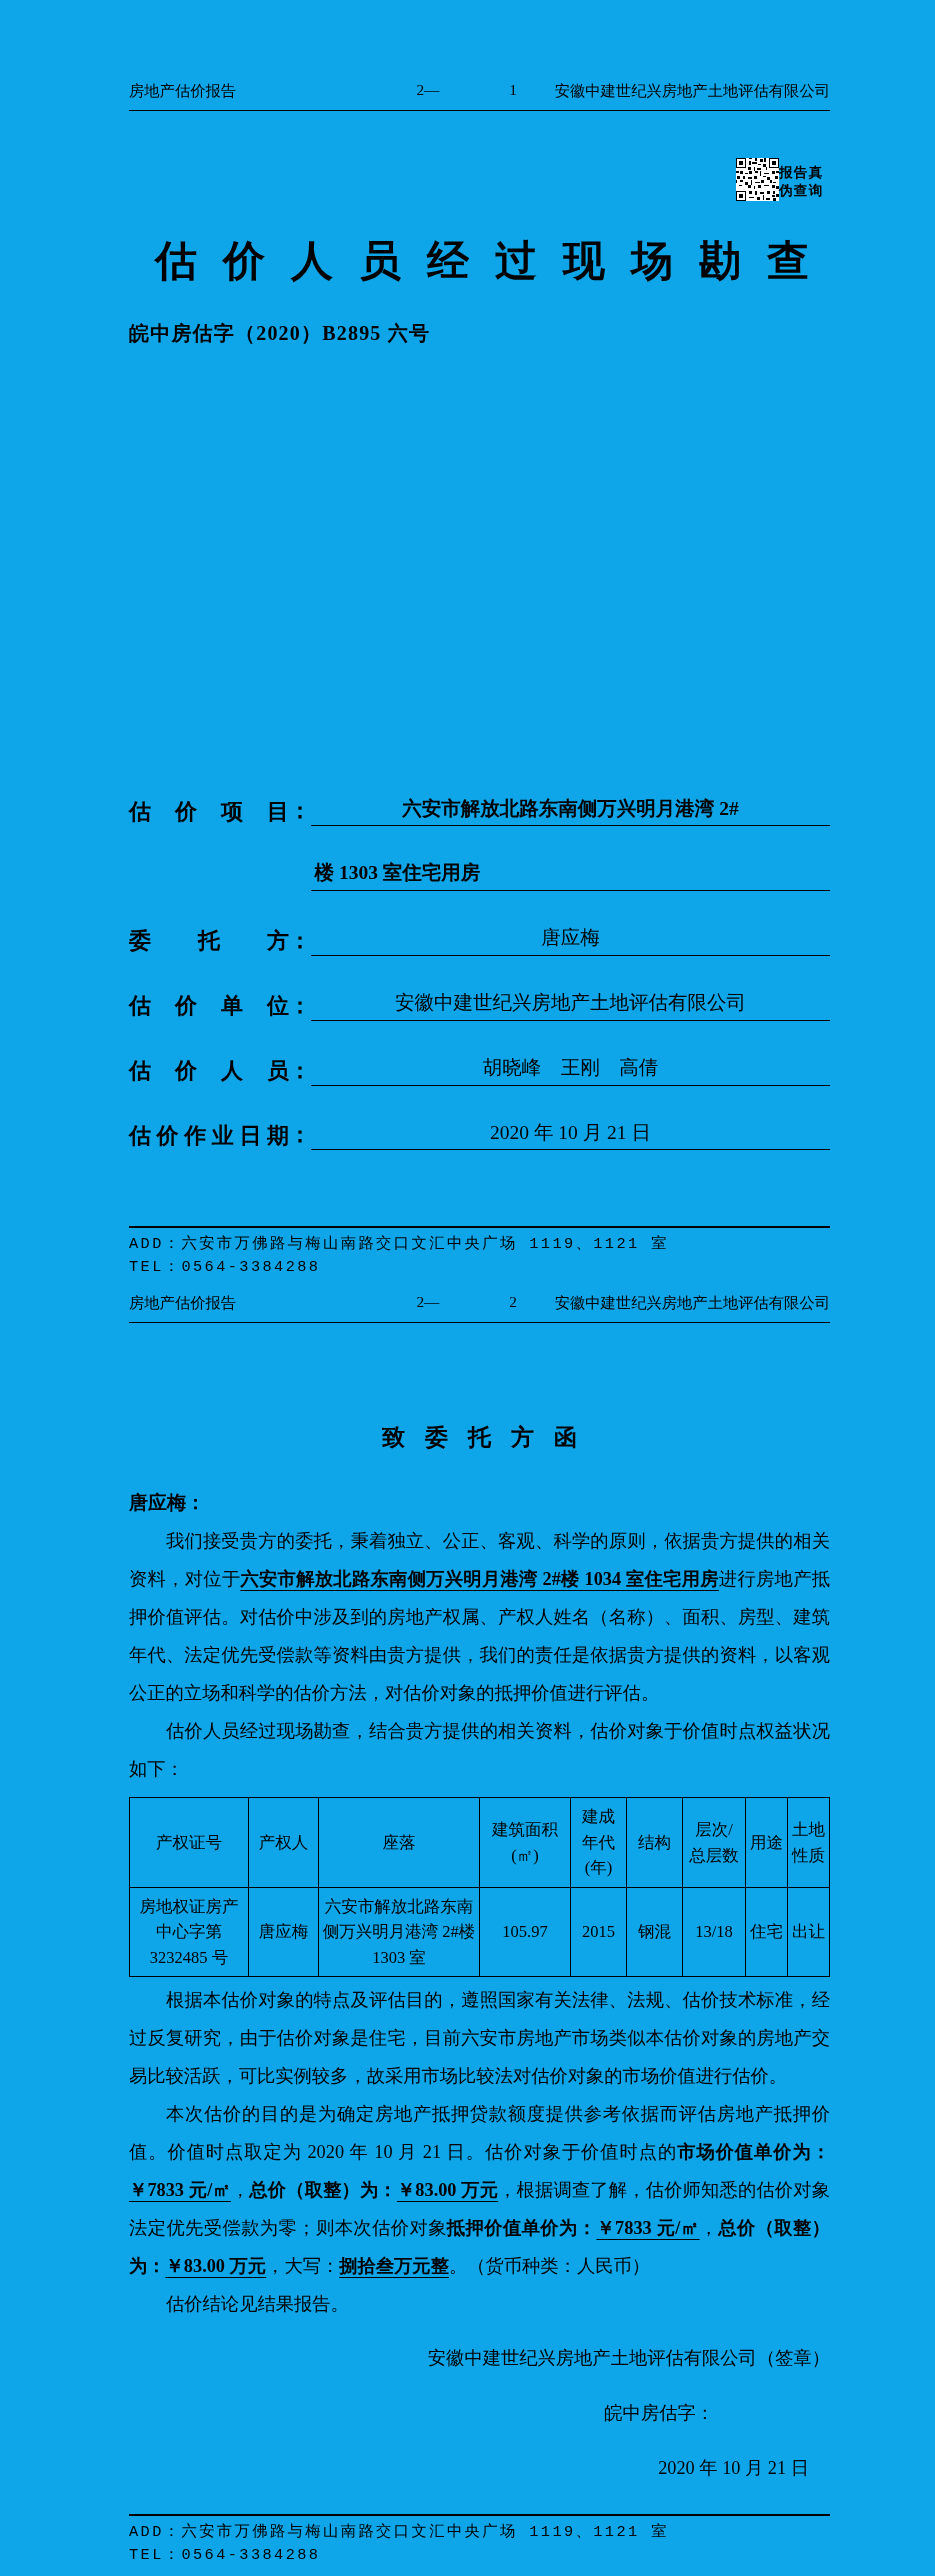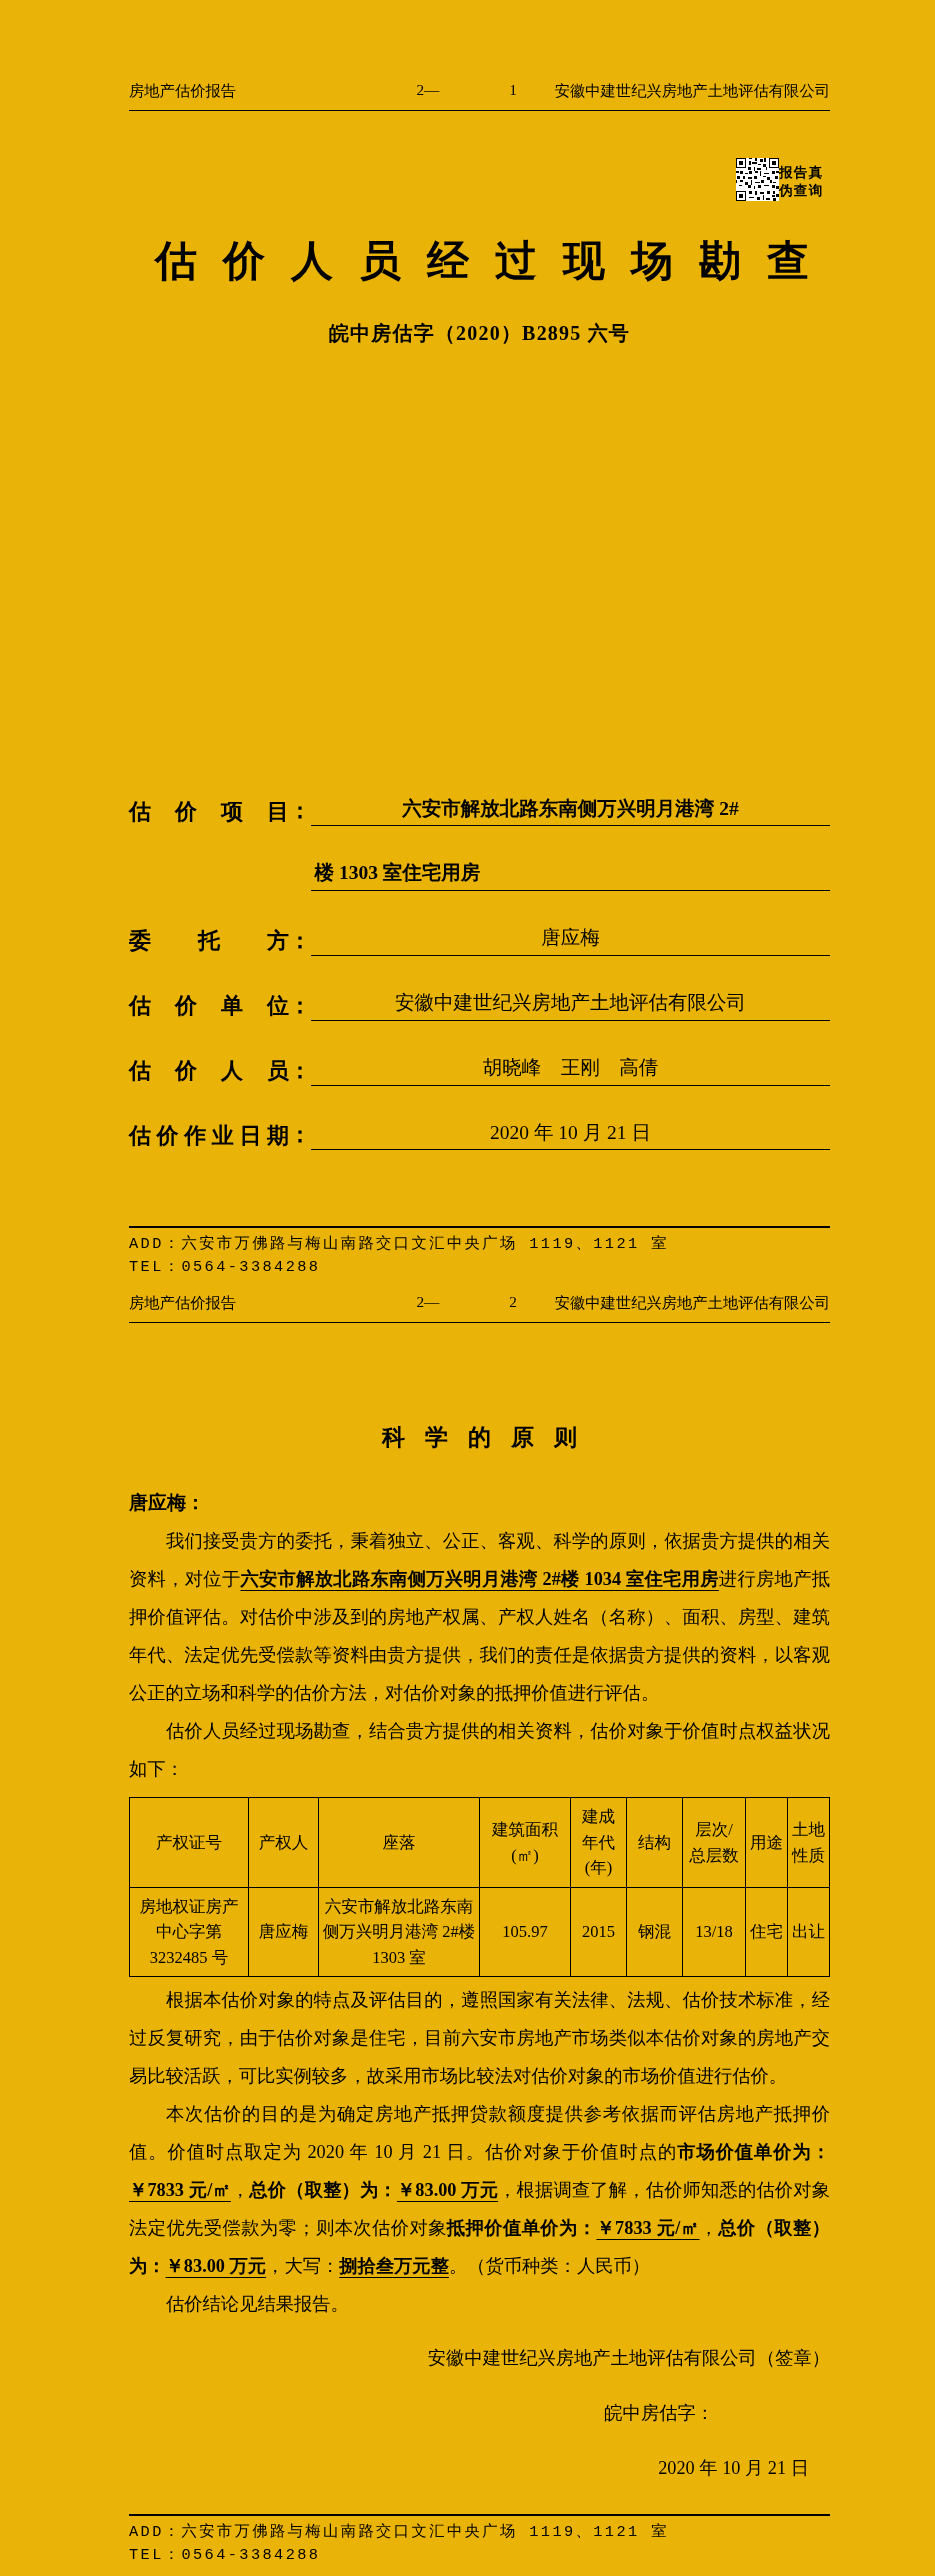--- a/index.html
+++ b/index.html
@@ -1,31 +1,31 @@
 <!DOCTYPE html>
 <html style="font-size:9.4px"><head>
 <meta charset="utf-8">
 <style>
   html,body{margin:0;padding:0;background:#ffffff;}
   body{font-family:"Liberation Serif","DejaVu Serif",serif;color:#000;}
-  .sheet{width:936px;height:2576px;margin:0 auto;background:#eab308;position:relative;}
+  .sheet{width:936px;height:2576px;margin:0 auto;background:#0ea5e9;position:relative;}
   .page{width:936px;height:1288px;box-sizing:border-box;padding:0 106px 0 129px;
         display:flex;flex-direction:column;overflow:hidden;}
   
   .runhead{margin-top:81px;display:flex;align-items:baseline;justify-content:space-between;
            font-size:15.3px;border-bottom:1.2px solid #000;padding-bottom:8.3px;position:relative;}
   .runhead .mid{position:absolute;left:41%;display:flex;gap:70px;}
   .page2 .runhead{margin-top:4.7px;}
   
   .qrwrap{margin-left:auto;margin-top:31px;width:94px;display:flex;flex-direction:row;align-items:center;}
   .qrwrap svg{width:75px;height:75px;}
   .qrcap{font-size:13.6px;letter-spacing:1.2px;margin-top:3.5px;font-weight:bold;font-family:"Liberation Sans",sans-serif;}
   
   .maintitle{margin-top:15.3px;text-align:center;font-size:42px;font-weight:bold;letter-spacing:26px;white-space:nowrap;text-indent:26px;}
-  .reportno{margin-top:31px;text-align:center;font-size:20px;font-weight:bold;letter-spacing:1.2px;}
+  .reportno{margin-top:31px;font-size:20px;font-weight:bold;letter-spacing:1.2px;}
   
   .form{margin-top:448px;}
   .frow{display:flex;align-items:flex-end;margin-bottom:33px;}
   .flabel{font-size:22px;font-weight:bold;width:160px;text-align:justify;text-align-last:justify;line-height:1.3;flex:none;}
   .fcolon{font-size:22px;font-weight:bold;flex:none;}
   .fval{flex:1;border-bottom:1.2px solid #000;font-size:19.5px;text-align:center;padding-bottom:3.5px;line-height:1.4;}
   .fval.left{text-align:left;padding-left:3.5px;}
   .fval.bold{font-weight:bold;}
   .fspacer{width:182px;flex:none;}
   
@@ -181,21 +181,21 @@
 
     <div class="runhead">
       <span>房地产估价报告</span>
       <span class="mid">
         <span>2—</span>
         <span>2</span>
       </span>
       <span>安徽中建世纪兴房地产土地评估有限公司</span>
     </div>
 
-    <div class="lettertitle">科学的原则</div>
+    <div class="lettertitle">致委托方函</div>
 
     <div class="salutation">唐应梅：</div>
 
     <p class="para"><span>我们接受贵方的委托，秉着独立、公正、客观、科学的原则，依据贵方提供的相关资料，对位于</span><span class="b u">六安市解放北路东南侧万兴明月港湾 2#楼 1034 室住宅用房</span><span>进行房地产抵押价值评估。对估价中涉及到的房地产权属、产权人姓名（名称）、面积、房型、建筑年代、法定优先受偿款等资料由贵方提供，我们的责任是依据贵方提供的资料，以客观公正的立场和科学的估价方法，对估价对象的抵押价值进行评估。</span></p>
 
     <p class="para">估价人员经过现场勘查，结合贵方提供的相关资料，估价对象于价值时点权益状况如下：</p>
 
     <table class="rights">
       <colgroup>
         <col style="width:17%">

